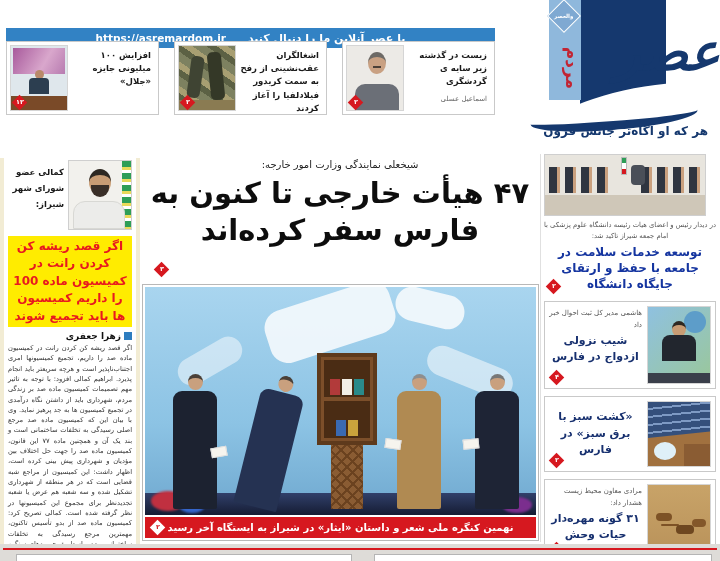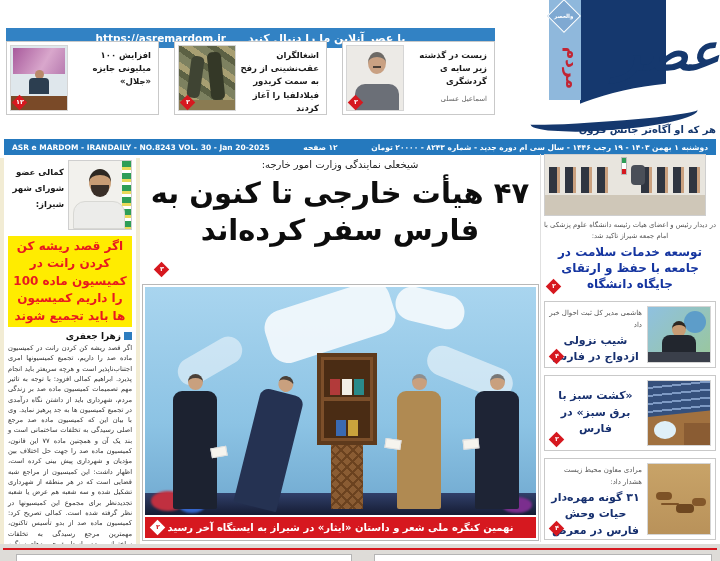--- a/index.html
+++ b/index.html
@@ -21,21 +21,21 @@
   .mh-stripe { position:absolute; top:0; left:19px; width:32px; height:100px; background:#8fb8dc; }
   .mh-emblem { position:absolute; top:4px; left:3px; width:24px; height:24px; background:#7fa9d2;
     border:1px solid #fff; transform:rotate(45deg); display:flex; align-items:center; justify-content:center; }
   .mh-emblem span { transform:rotate(-45deg); color:#fff; font-size:5.5px; font-weight:bold; white-space:nowrap; }
   .mh-mardom { position:absolute; top:58px; left:2px; color:#c22433; font-weight:bold; font-size:17px;
     transform:rotate(90deg); letter-spacing:1px; }
   .mh-asr { position:absolute; top:26px; right:0px; color:#15386e; font-family:"DejaVu Serif", serif;
     font-style:italic; font-weight:bold; font-size:52px; line-height:1; }
   .mh-tail { position:absolute; top:104px; left:0px; width:168px; height:26px;
     border-bottom:9px solid #15386e; border-radius:0 0 55% 45%; transform:rotate(-4deg); }
-  .mh-tagline { position:absolute; top:124px; right:4px; font-size:10px; color:#15386e; font-weight:bold; }
+  .mh-tagline { position:absolute; top:124px; right:12px; font-size:12px; color:#15386e; font-weight:bold; }
 
   
   .top-boxes { position:absolute; top:41px; left:6px; width:489px; height:74px;
     display:flex; justify-content:space-between; direction:ltr; }
   .tbox { position:relative; width:153px; height:74px; border:1px solid #c9c9c9; background:#fff;
     display:flex; direction:rtl; padding:3px; }
   .tbox .timg { flex:0 0 58px; height:100%; border:1px solid #d5d5d5; position:relative; overflow:hidden; }
   .tbox .ttext { flex:1; padding:4px 4px 2px 2px; font-size:8.5px; font-weight:bold; color:#1a1a1a;
     line-height:1.55; text-align:right; }
   .tbox .tauthor { font-size:7px; color:#666; font-weight:normal; margin-top:5px; }
@@ -183,25 +183,20 @@
         <div class="abs" style="top:6px;left:21px;width:18px;height:22px;border-radius:50%;background:#c9a183;border-top:5px solid #6d6a66;"></div>
         <div class="abs" style="top:20px;left:26px;width:8px;height:2px;background:#4a3f38;"></div>
         <div class="abs" style="bottom:0;left:8px;width:44px;height:26px;border-radius:10px 10px 0 0;background:#6b6f77;"></div>
       </div>
       <div class="dmd abs-bl">
           <span>۲</span>
         </div>
     </div>
   </div>
 
-  <div class="info-bar">
-    <span>ASR e MARDOM - IRANDAILY - NO.8243 VOL. 30 - Jan 20-2025</span>
-    <span class="fa">۱۲ صفحه</span>
-    <span class="fa">دوشنبه ۱ بهمن ۱۴۰۳ - ۱۹ رجب ۱۴۴۶ - سال سی ام دوره جدید - شماره ۸۲۴۳ - ۲۰۰۰۰ تومان</span>
-  </div>
 
   <div class="lead">
     <div class="kicker">شیخعلی نمایندگی وزارت امور خارجه:</div>
     <div class="headline">۴۷ هیأت خارجی تا کنون به فارس سفر کرده‌اند</div>
     <div class="dmd">
         <span>۳</span>
       </div>
   </div>
 
   <div class="left-col">
@@ -296,21 +291,21 @@
       </div>
       <div class="rc1-kicker">در دیدار رئیس و اعضای هیات رئیسه دانشگاه علوم پزشکی با امام جمعه شیراز تاکید شد:</div>
       <div class="rc1-head">
         <span>توسعه خدمات سلامت در جامعه با حفظ و ارتقای جایگاه دانشگاه</span>
         <div class="dmd">
             <span>۲</span>
           </div>
       </div>
     </div>
 
-    <div class="rbox" style="height:67px;">
+    <div class="rbox" style="height:88px;">
       <div class="rimg" style="background:linear-gradient(135deg,#8fc1e0,#9ac79a);">
         <div class="abs" style="top:4px;right:4px;width:22px;height:22px;border-radius:50%;background:#5d9dc9;"></div>
         <div class="abs" style="top:14px;left:24px;width:14px;height:16px;border-radius:50%;background:#c89c74;border-top:4px solid #2e2822;"></div>
         <div class="abs" style="top:28px;left:14px;width:34px;height:26px;border-radius:8px 8px 0 0;background:#22262e;"></div>
         <div class="abs" style="bottom:0;left:0;right:0;height:10px;background:#3a3f4a;"></div>
       </div>
       <div class="rtext">
         <div class="rk">هاشمی مدیر کل ثبت احوال خبر داد</div>
         <div class="rh">شیب نزولی ازدواج در فارس</div>
       </div>

